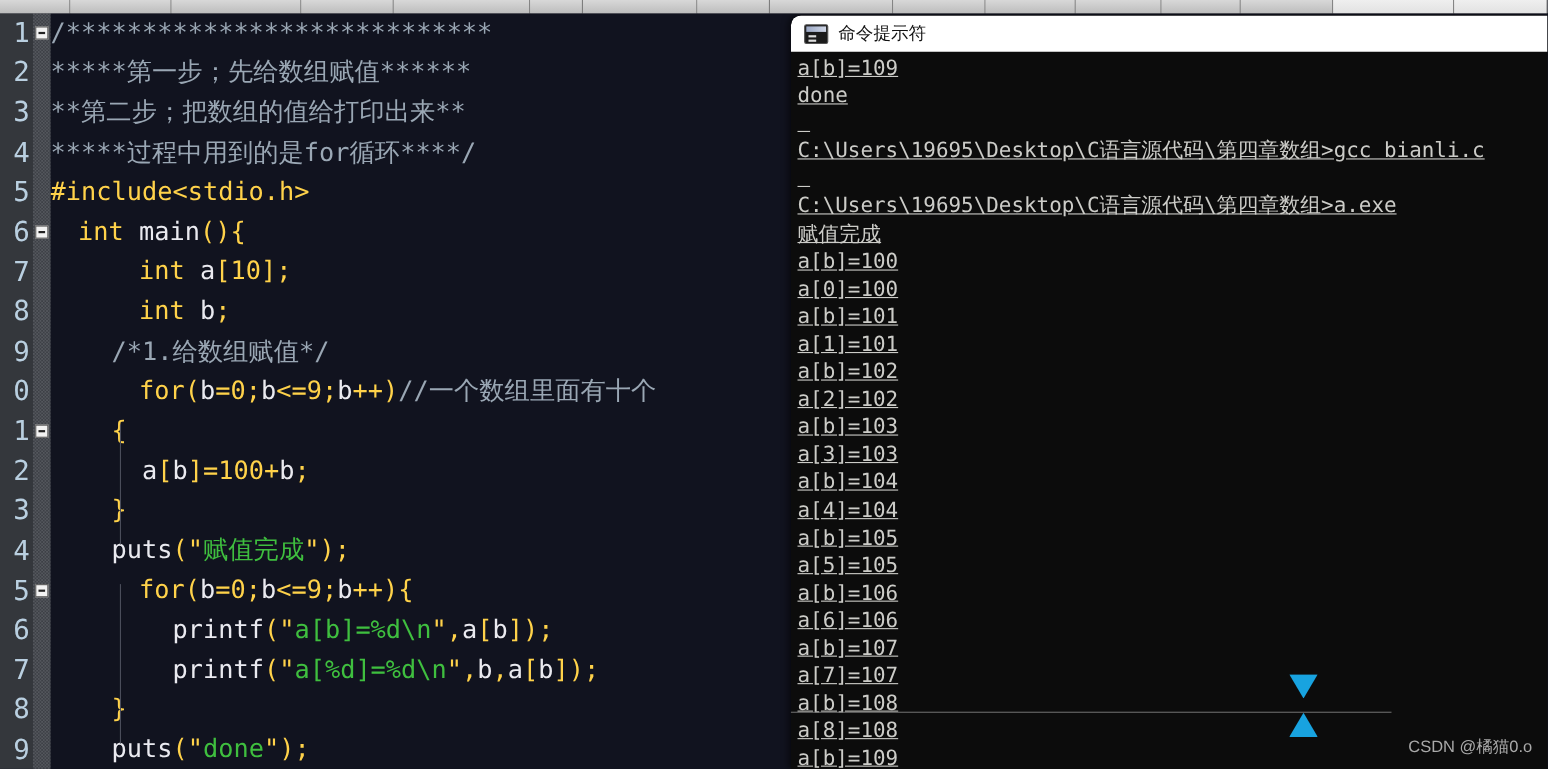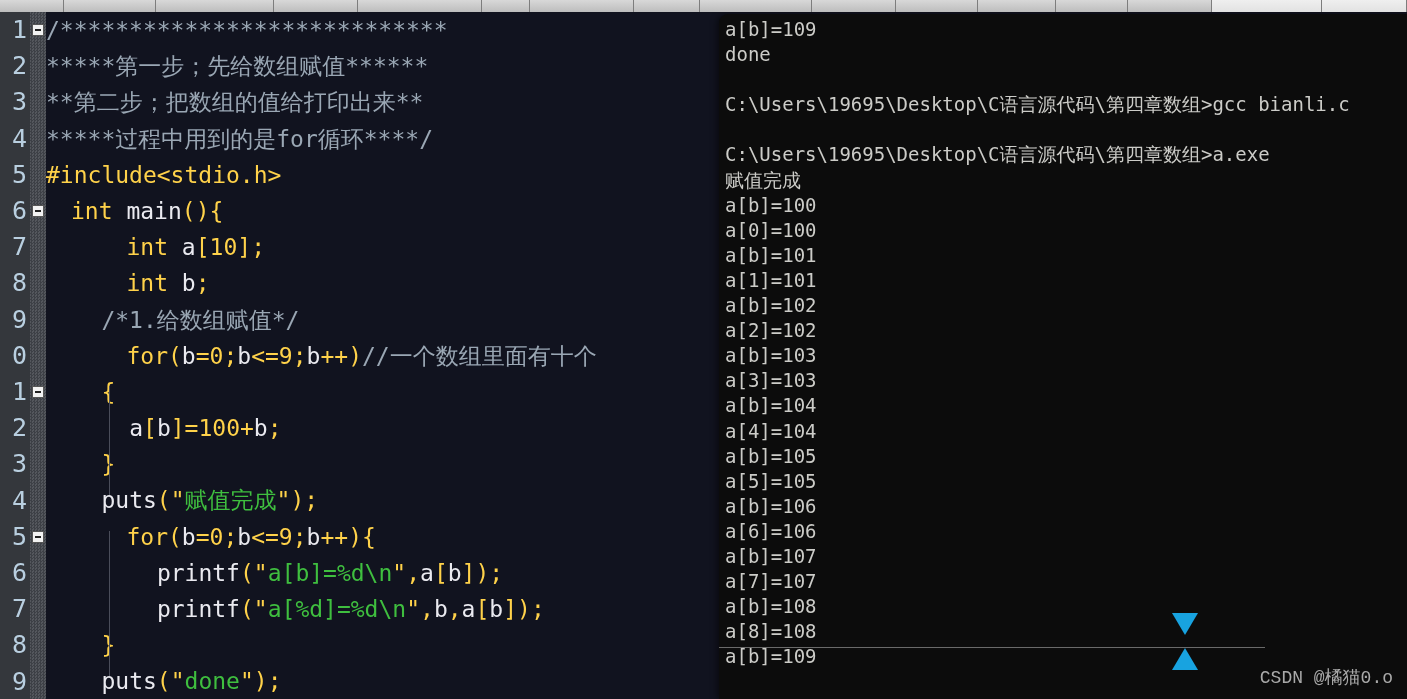--- a/index.html
+++ b/index.html
@@ -89,21 +89,21 @@
     box-shadow:0 4px 0 #ddd;
   }
   .con-title-text{
     font-family:"DejaVu Sans","Liberation Sans",sans-serif;
     font-size:16px;color:#111;
   }
   .con-body{
     padding:3px 0 0 6px;
     font-size:19px;line-height:25.1px;color:#ccccc8;white-space:pre;
   }
-  .con-body div{height:25.1px;}
+  .con-body div{height:25.1px;text-decoration:underline;}
   .con-blank{height:25.1px;}
 
   
   .sel-handle{position:absolute;z-index:30;width:26px;height:22px;}
   .sel-handle .drop{
     width:26px;height:22px;background:#18a3e0;
   }
   .handle-top{
     clip-path:polygon(0 0,100% 0,50% 100%);
     background:linear-gradient(#1787c0,#29b9ef);
@@ -111,22 +111,22 @@
   .handle-bot{
     clip-path:polygon(50% 0,100% 100%,0 100%);
     background:linear-gradient(#29b9ef,#0f7fbe);
   }
   .sel-line{
     position:absolute;z-index:25;height:1px;background:#6a6a6a;
   }
 
   .watermark{
     position:absolute;right:14px;bottom:10px;z-index:35;
-    font-family:Liberation Mono, monospace;
-    font-size:18px;color:#a9a9a9;
+    font-family:Liberation Sans, sans-serif;
+    font-size:15px;color:#a9a9a9;
   }
 </style>
 </head>
 <body>
 
 <div id="screen">
 
   <div class="toolbar" id="toolbar">
       <div class="tb-seg" style="width: 64px;"></div>
       <div class="tb-seg" style="width: 92px;"></div>
@@ -175,20 +175,24 @@
         <div class="fold-box" style="top: 193px;"></div>
         <div class="fold-box" style="top: 374px;"></div>
         <div class="fold-box" style="top: 518.8px;"></div>
       </div>
     <div class="codearea" id="codearea"><div class="ln"><span class="c-comment">/****************************</span></div><div class="ln"><span class="c-comment">*****第一步；先给数组赋值******</span></div><div class="ln"><span class="c-comment">**第二步；把数组的值给打印出来**</span></div><div class="ln"><span class="c-comment">*****过程中用到的是for循环****/</span></div><div class="ln"><span class="c-pre">#include&lt;stdio.h&gt;</span></div><div class="ln"><span class="c-kw">int</span><span class="c-plain"> </span><span class="c-plain">main</span><span class="c-punct">(</span><span class="c-punct">)</span><span class="c-punct">{</span></div><div class="ln"><span class="c-plain"> </span><span class="c-plain"> </span><span class="c-plain"> </span><span class="c-plain"> </span><span class="c-kw">int</span><span class="c-plain"> </span><span class="c-plain">a</span><span class="c-punct">[</span><span class="c-num">10</span><span class="c-punct">]</span><span class="c-punct">;</span></div><div class="ln"><span class="c-plain"> </span><span class="c-plain"> </span><span class="c-plain"> </span><span class="c-plain"> </span><span class="c-kw">int</span><span class="c-plain"> </span><span class="c-plain">b</span><span class="c-punct">;</span></div><div class="ln"><span class="c-comment">    /*1.给数组赋值*/</span></div><div class="ln"><span class="c-plain"> </span><span class="c-plain"> </span><span class="c-plain"> </span><span class="c-plain"> </span><span class="c-kw">for</span><span class="c-punct">(</span><span class="c-plain">b</span><span class="c-punct">=</span><span class="c-num">0</span><span class="c-punct">;</span><span class="c-plain">b</span><span class="c-punct">&lt;</span><span class="c-punct">=</span><span class="c-num">9</span><span class="c-punct">;</span><span class="c-plain">b</span><span class="c-punct">+</span><span class="c-punct">+</span><span class="c-punct">)</span><span class="c-comment">//一个数组里面有十个</span></div><div class="ln"><span class="c-plain"> </span><span class="c-plain"> </span><span class="c-plain"> </span><span class="c-plain"> </span><span class="c-punct">{</span></div><div class="ln"><span class="c-plain"> </span><span class="c-plain"> </span><span class="c-plain"> </span><span class="c-plain"> </span><span class="c-plain"> </span><span class="c-plain"> </span><span class="c-plain">a</span><span class="c-punct">[</span><span class="c-plain">b</span><span class="c-punct">]</span><span class="c-punct">=</span><span class="c-num">100</span><span class="c-punct">+</span><span class="c-plain">b</span><span class="c-punct">;</span></div><div class="ln"><span class="c-plain"> </span><span class="c-plain"> </span><span class="c-plain"> </span><span class="c-plain"> </span><span class="c-punct">}</span></div><div class="ln"><span class="c-plain"> </span><span class="c-plain"> </span><span class="c-plain"> </span><span class="c-plain"> </span><span class="c-plain">puts</span><span class="c-punct">(</span><span class="c-punct">"</span><span class="c-str">赋值完成</span><span class="c-punct">"</span><span class="c-punct">)</span><span class="c-punct">;</span></div><div class="ln"><span class="c-plain"> </span><span class="c-plain"> </span><span class="c-plain"> </span><span class="c-plain"> </span><span class="c-kw">for</span><span class="c-punct">(</span><span class="c-plain">b</span><span class="c-punct">=</span><span class="c-num">0</span><span class="c-punct">;</span><span class="c-plain">b</span><span class="c-punct">&lt;</span><span class="c-punct">=</span><span class="c-num">9</span><span class="c-punct">;</span><span class="c-plain">b</span><span class="c-punct">+</span><span class="c-punct">+</span><span class="c-punct">)</span><span class="c-punct">{</span></div><div class="ln"><span class="c-plain"> </span><span class="c-plain"> </span><span class="c-plain"> </span><span class="c-plain"> </span><span class="c-plain"> </span><span class="c-plain"> </span><span class="c-plain"> </span><span class="c-plain"> </span><span class="c-plain">printf</span><span class="c-punct">(</span><span class="c-punct">"</span><span class="c-str">a[b]=%d\n</span><span class="c-punct">"</span><span class="c-punct">,</span><span class="c-plain">a</span><span class="c-punct">[</span><span class="c-plain">b</span><span class="c-punct">]</span><span class="c-punct">)</span><span class="c-punct">;</span></div><div class="ln"><span class="c-plain"> </span><span class="c-plain"> </span><span class="c-plain"> </span><span class="c-plain"> </span><span class="c-plain"> </span><span class="c-plain"> </span><span class="c-plain"> </span><span class="c-plain"> </span><span class="c-plain">printf</span><span class="c-punct">(</span><span class="c-punct">"</span><span class="c-str">a[%d]=%d\n</span><span class="c-punct">"</span><span class="c-punct">,</span><span class="c-plain">b</span><span class="c-punct">,</span><span class="c-plain">a</span><span class="c-punct">[</span><span class="c-plain">b</span><span class="c-punct">]</span><span class="c-punct">)</span><span class="c-punct">;</span></div><div class="ln"><span class="c-plain"> </span><span class="c-plain"> </span><span class="c-plain"> </span><span class="c-plain"> </span><span class="c-punct">}</span></div><div class="ln"><span class="c-plain"> </span><span class="c-plain"> </span><span class="c-plain"> </span><span class="c-plain"> </span><span class="c-plain">puts</span><span class="c-punct">(</span><span class="c-punct">"</span><span class="c-str">done</span><span class="c-punct">"</span><span class="c-punct">)</span><span class="c-punct">;</span></div></div>
   <div class="indent-guide" style="left: 109px; top: 374px; height: 108.6px;"></div>
       <div class="indent-guide" style="left: 109px; top: 518.8px; height: 144.8px;"></div>
     </div>
 
   <div class="console">
+    <div class="con-title">
+      <span class="con-ico"></span>
+      <span class="con-title-text">命令提示符</span>
+    </div>
     <div class="con-body" id="conbody"><div>a[b]=109</div><div>done</div><div class="con-blank">&nbsp;</div><div>C:\Users\19695\Desktop\C语言源代码\第四章数组&gt;gcc bianli.c</div><div class="con-blank">&nbsp;</div><div>C:\Users\19695\Desktop\C语言源代码\第四章数组&gt;a.exe</div><div>赋值完成</div><div>a[b]=100</div><div>a[0]=100</div><div>a[b]=101</div><div>a[1]=101</div><div>a[b]=102</div><div>a[2]=102</div><div>a[b]=103</div><div>a[3]=103</div><div>a[b]=104</div><div>a[4]=104</div><div>a[b]=105</div><div>a[5]=105</div><div>a[b]=106</div><div>a[6]=106</div><div>a[b]=107</div><div>a[7]=107</div><div>a[b]=108</div><div>a[8]=108</div><div>a[b]=109</div></div>
   </div>
 
   <div class="sel-line" style="left:719px;top:647px;width:546px;"></div>
   <div class="sel-handle" style="left:1172px;top:613px;">
     <div class="drop handle-top"></div>
   </div>
   <div class="sel-handle" style="left:1172px;top:648px;">
     <div class="drop handle-bot"></div>
   </div>

